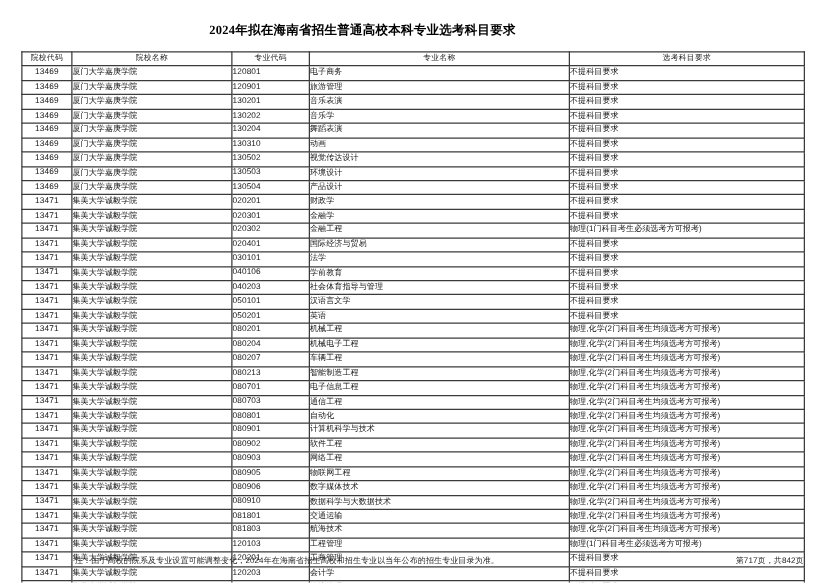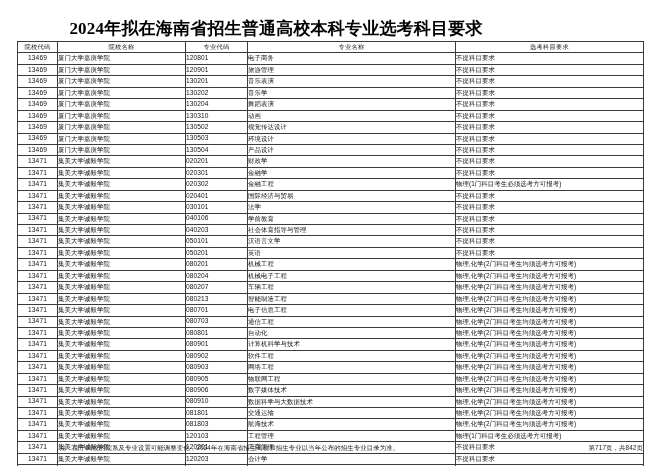--- a/index.html
+++ b/index.html
@@ -22,24 +22,25 @@
     box-sizing: border-box;
   }
   .doc-title {
     position: absolute;
     top: 17px;
     left: 0;
     width: 552px;
     text-align: center;
     font-family: "Liberation Serif", "DejaVu Serif", serif;
     font-weight: bold;
-    font-size: 17px;
+    font-size: 10px;
     letter-spacing: 0.2px;
     color: #000;
     white-space: nowrap;
+    padding-left: 14px;
   }
   .table-wrap {
     position: absolute;
     left: 17px;
     top: 41px;
     width: 626px;
   }
   table.req-table {
     border-collapse: collapse;
     table-layout: fixed;

